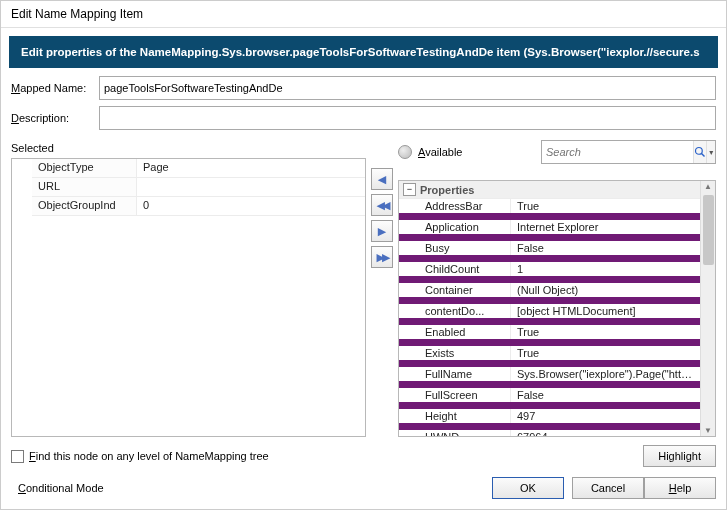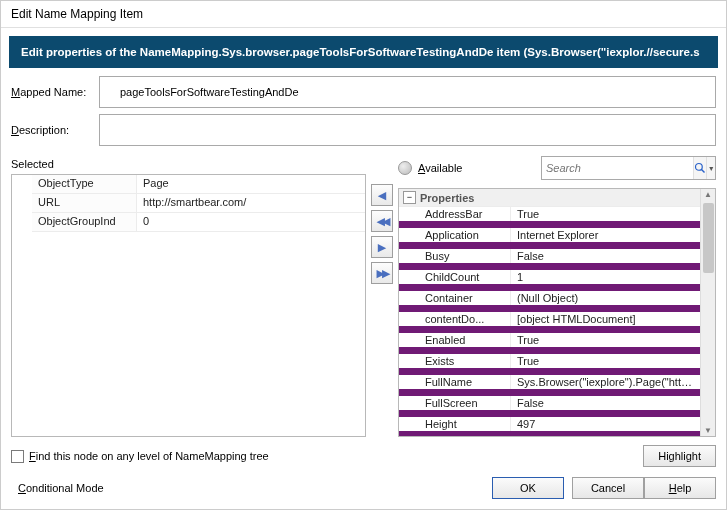--- a/index.html
+++ b/index.html
@@ -4,32 +4,32 @@
 <style>
 * { box-sizing: border-box; margin: 0; padding: 0; }
 body { font-family: "Segoe UI", Tahoma, sans-serif; font-size: 11px; background: #fff; width: 727px; height: 510px; display: flex; flex-direction: column; border: 1px solid #ccc; }
 .title-bar { padding: 6px 10px 4px; font-size: 12px; color: #000; }
 .hr { height: 1px; background: #e0e0e0; margin: 2px 0 8px; }
 .header-band { margin: 0 8px; background: #0c4a6e; color: #fff; padding: 10px 12px; font-weight: bold; font-size: 11.5px; white-space: nowrap; overflow: hidden; }
 .form-area { padding: 8px 10px 4px; }
 .form-row { display: flex; align-items: center; margin-bottom: 6px; }
 .form-label { width: 88px; color: #000; }
 .u { text-decoration: underline; }
-.text-input { flex: 1; border: 1px solid #a9a9a9; padding: 2px 20px; font: inherit; height: 32px; }
+.text-input { flex: 1; border: 1px solid #a9a9a9; padding: 2px 4px; font: inherit; height: 24px; }
 .panes { display: flex; flex: 1; padding: 0 10px; gap: 0; min-height: 0; }
 .left-pane { width: 355px; display: flex; flex-direction: column; }
 .pane-title { font-size: 11px; color: #000; padding: 2px 0 4px; }
 .grid { border: 1px solid #b8b8b8; background: #fff; flex: 1; overflow: hidden; padding-left: 20px; }
 .grid-row { display: flex; border-bottom: 1px solid #ececec; height: 19px; align-items: stretch; }
 .grid-cell-k { width: 105px; padding: 2px 6px; border-right: 1px solid #ececec; background: #fcfcfc; color: #222; }
 .grid-cell-v { flex: 1; padding: 2px 6px; color: #222; }
 .mid-col { width: 32px; display: flex; flex-direction: column; align-items: center; padding-top: 28px; gap: 4px; }
 .arrow-btn { width: 22px; height: 22px; border: 1px solid #9e9e9e; background: linear-gradient(#fdfdfd,#e9e9e9); color: #4a6fbf; display: flex; align-items: center; justify-content: center; font-size: 11px; cursor: pointer; }
 .right-pane { flex: 1; display: flex; flex-direction: column; min-width: 0; }
-.right-head { display: flex; align-items: center; gap: 6px; padding-bottom: 8px; }
+.right-head { display: flex; align-items: center; gap: 6px; padding-bottom: 16px; }
 .lamp { width: 14px; height: 14px; border-radius: 50%; background: radial-gradient(circle at 35% 35%, #eee, #bbb); border: 1px solid #999; }
 .search-wrap { margin-left: auto; display: flex; border: 1px solid #a9a9a9; background: #fff; width: 175px; height: 24px; }
 .search-input { flex: 1; border: 0; font: inherit; font-style: italic; color: #777; padding: 2px 4px; outline: none; }
 .search-btn { width: 22px; border-left: 1px solid #e0e0e0; background: #f5f5f5; color: #2a62c9; display: flex; align-items: center; justify-content: center; cursor: pointer; }
 .drop-btn { width: 14px; border-left: 1px solid #e0e0e0; background: #f5f5f5; display: flex; align-items: center; justify-content: center; font-size: 8px; color: #555; cursor: pointer; }
 .props-box { border: 1px solid #b8b8b8; background: #fff; flex: 1; display: flex; min-height: 0; }
 .props-body { flex: 1; overflow: hidden; }
 .props-header { display: flex; align-items: center; border-bottom: 1px solid #ececec; height: 18px; background: #f0f0f0; }
 .tree-toggle { width: 13px; height: 13px; border: 1px solid #999; margin: 0 4px; display: flex; align-items: center; justify-content: center; font-size: 9px; line-height: 1; cursor: pointer; background: #fff; }
 .props-header-title { font-weight: bold; color: #555; }
@@ -71,21 +71,20 @@
   <div class="left-pane">
     <div class="pane-title">Selected</div>
     <div class="grid">
       <div id="selected-rows">
           <div class="grid-row">
             <div class="grid-cell-k">ObjectType</div>
             <div class="grid-cell-v">Page</div>
           </div>
           <div class="grid-row">
             <div class="grid-cell-k">URL</div>
-            <div class="grid-cell-v">http://smartbear.com/</div>
           </div>
           <div class="grid-row">
             <div class="grid-cell-k">ObjectGroupInd</div>
             <div class="grid-cell-v">0</div>
           </div>
         </div>
     </div>
   </div>
 
   <div class="mid-col">

